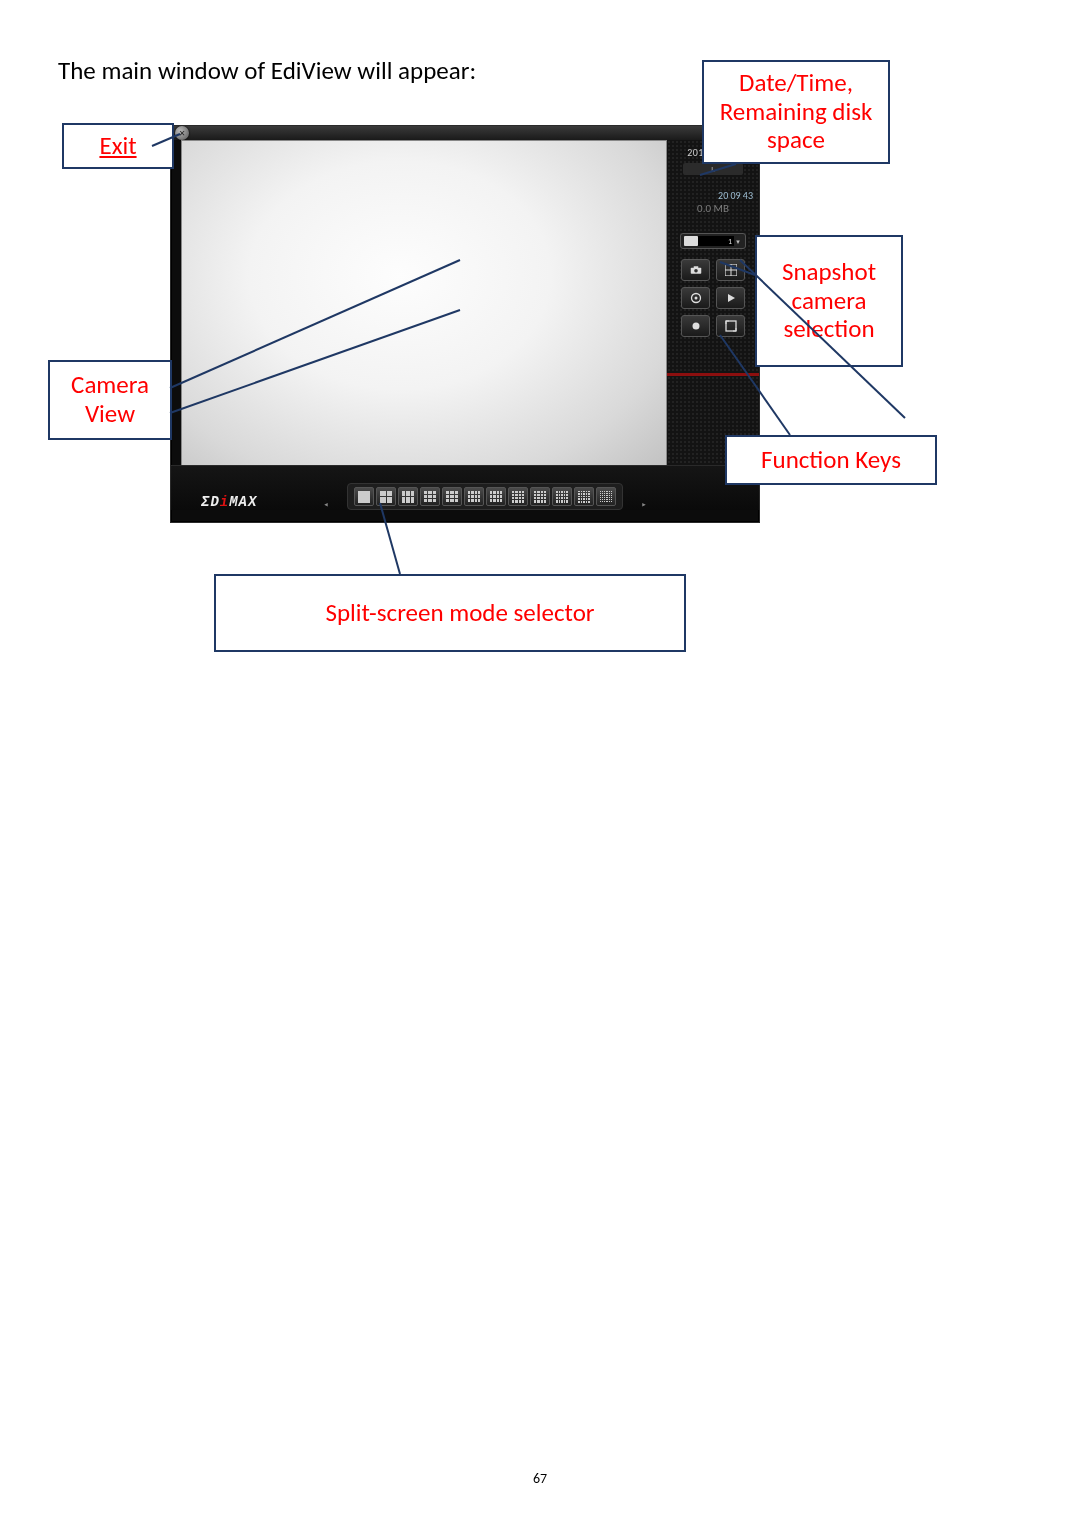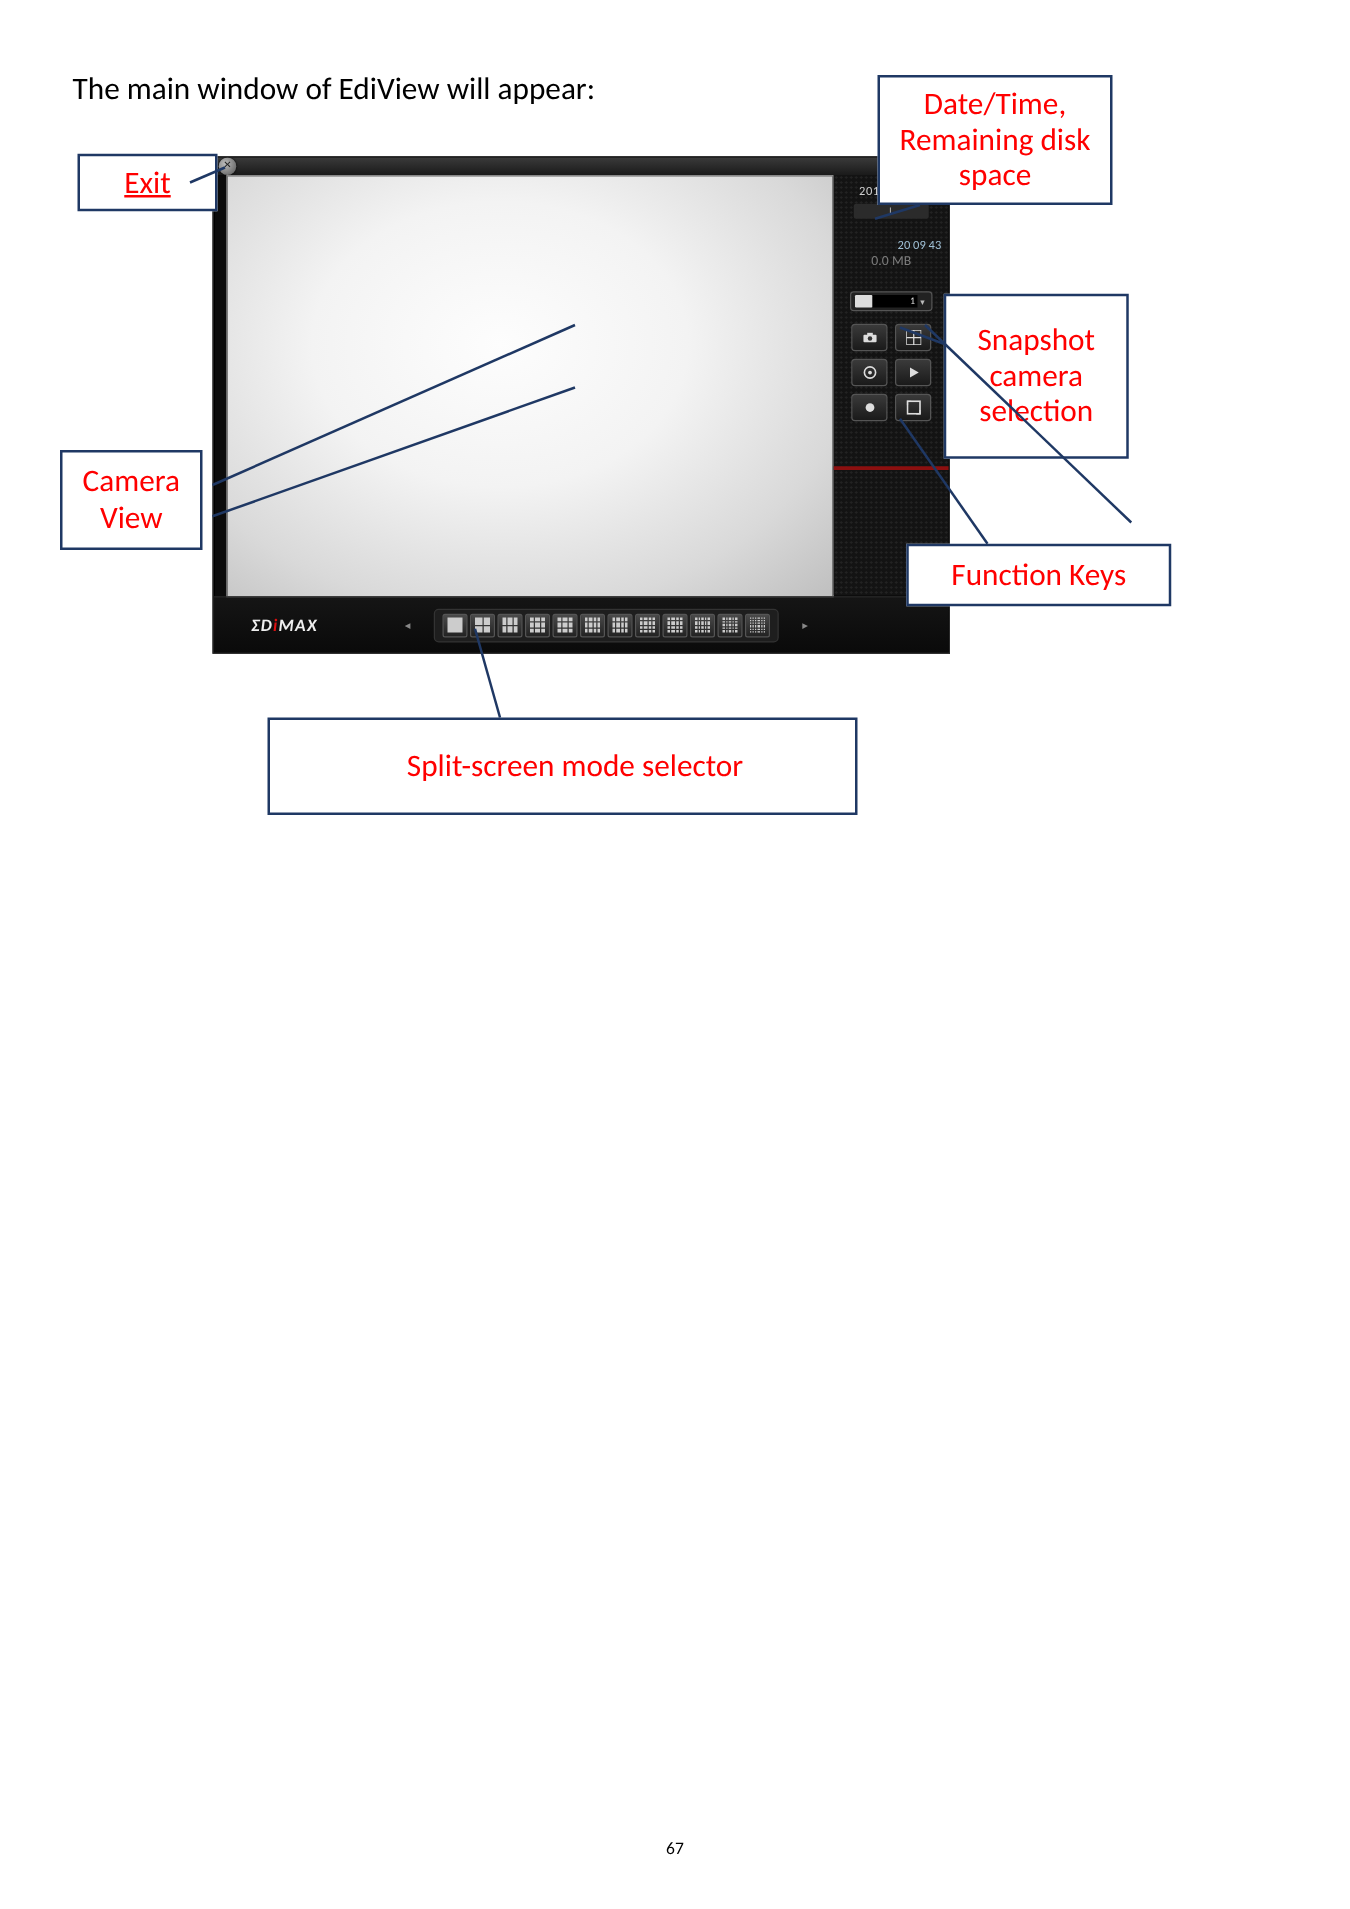--- a/index.html
+++ b/index.html
@@ -174,26 +174,27 @@
   .fn-btn svg { width:12px;height:12px; }
   .red-bar {
     position:absolute;
     right:0; bottom:100px;
     width:92px; height:3px;
     background:#8c0f0f;
   }
 
   .bottom-bar {
     position: absolute;
-    left: 0; right: 0; bottom: 0;
+    left: 0; right: 0; bottom: 12px;
     height: 44px;
     background: linear-gradient(#151515,#0a0a0a);
     border-top:1px solid #2a2a2a;
     display:flex;
-    align-items:center;
+    align-items:flex-end;
+    font-family:Liberation Mono, monospace;
   }
   .brand {
     color:#eee;
     font-weight:bold;
     font-size:14px;
     letter-spacing:1px;
     padding-left:30px;
     width:120px;
     font-style:italic;
   }
@@ -531,21 +532,21 @@
   </div>
 
   <div class="callout" style="left:702px; top:60px; width:188px; height:104px;">
     <span>Date/Time, Remaining disk space</span>
   </div>
 
   <div class="callout" style="left:755px; top:235px; width:148px; height:132px;">
     <span>Snapshot camera selection</span>
   </div>
 
-  <div class="callout" style="left:48px; top:360px; width:114px; height:80px;">
+  <div class="callout" style="left:48px; top:360px; width:124px; height:80px;">
     <span>Camera View</span>
   </div>
 
   <div class="callout" style="left:725px; top:435px; width:212px; height:50px;">
     <span>Function Keys</span>
   </div>
 
   <div class="callout" style="left:214px; top:574px; width:472px; height:78px;padding-left:28px;">
     <span>Split-screen mode selector</span>
   </div>

